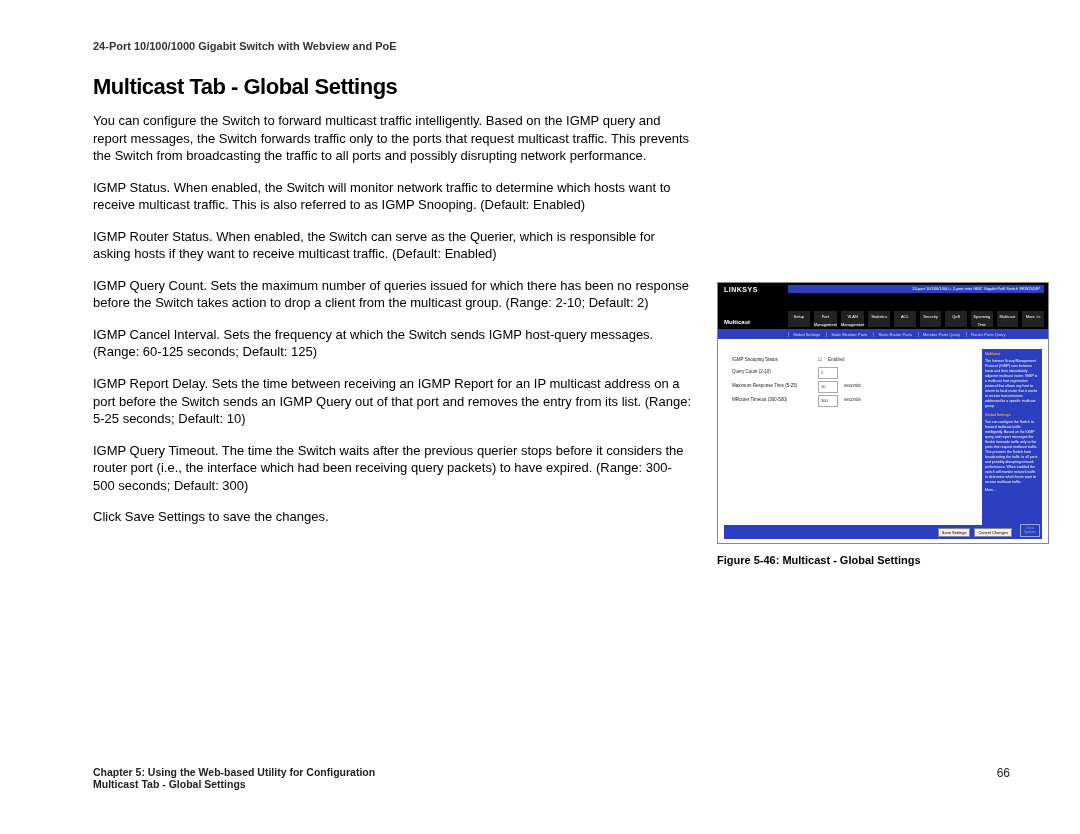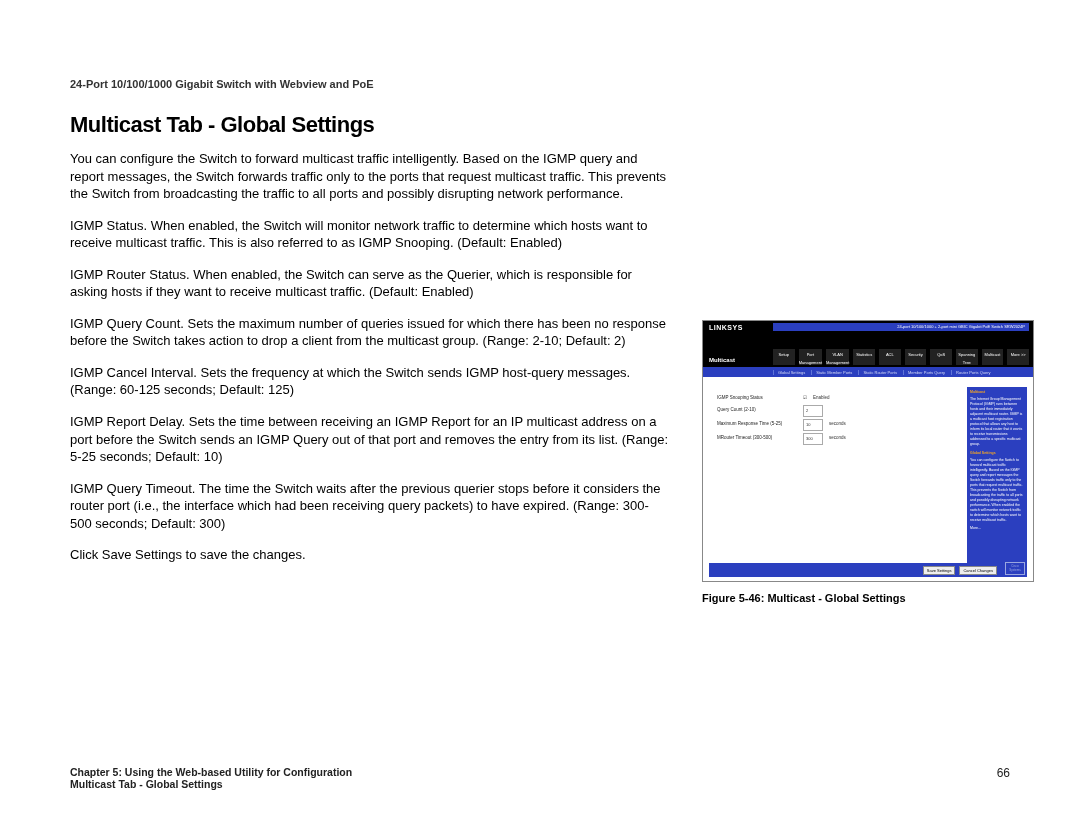--- a/index.html
+++ b/index.html
@@ -6,42 +6,43 @@
     margin: 0;
     padding: 0;
     background: #fff;
     font-family: Arial, Helvetica, sans-serif;
     color: #000;
     width: 1080px;
     height: 834px;
     position: relative;
   }
   .page {
-    padding: 78px 70px 30px 70px;
+    padding: 40px 70px 30px 70px;
     box-sizing: border-box;
     height: 100%;
     position: relative;
+    margin-left: 23px;
   }
   .header-line {
     font-size: 11px;
     font-weight: bold;
     color: #333;
     margin-bottom: 22px;
   }
   .main-heading {
     font-size: 22px;
     font-weight: bold;
     font-family: "Arial Narrow", Arial, sans-serif;
     letter-spacing: -0.5px;
     margin: 0 0 12px 0;
   }
   .content {
     display: flex;
     align-items: flex-start;
-    gap: 32px;
+    gap: 24px;
   }
   .text-col {
     flex: 0 0 600px;
     font-size: 13px;
     line-height: 1.35;
   }
   .text-col p {
     margin: 0 0 14px 0;
   }
   .bold { font-weight: normal; }

